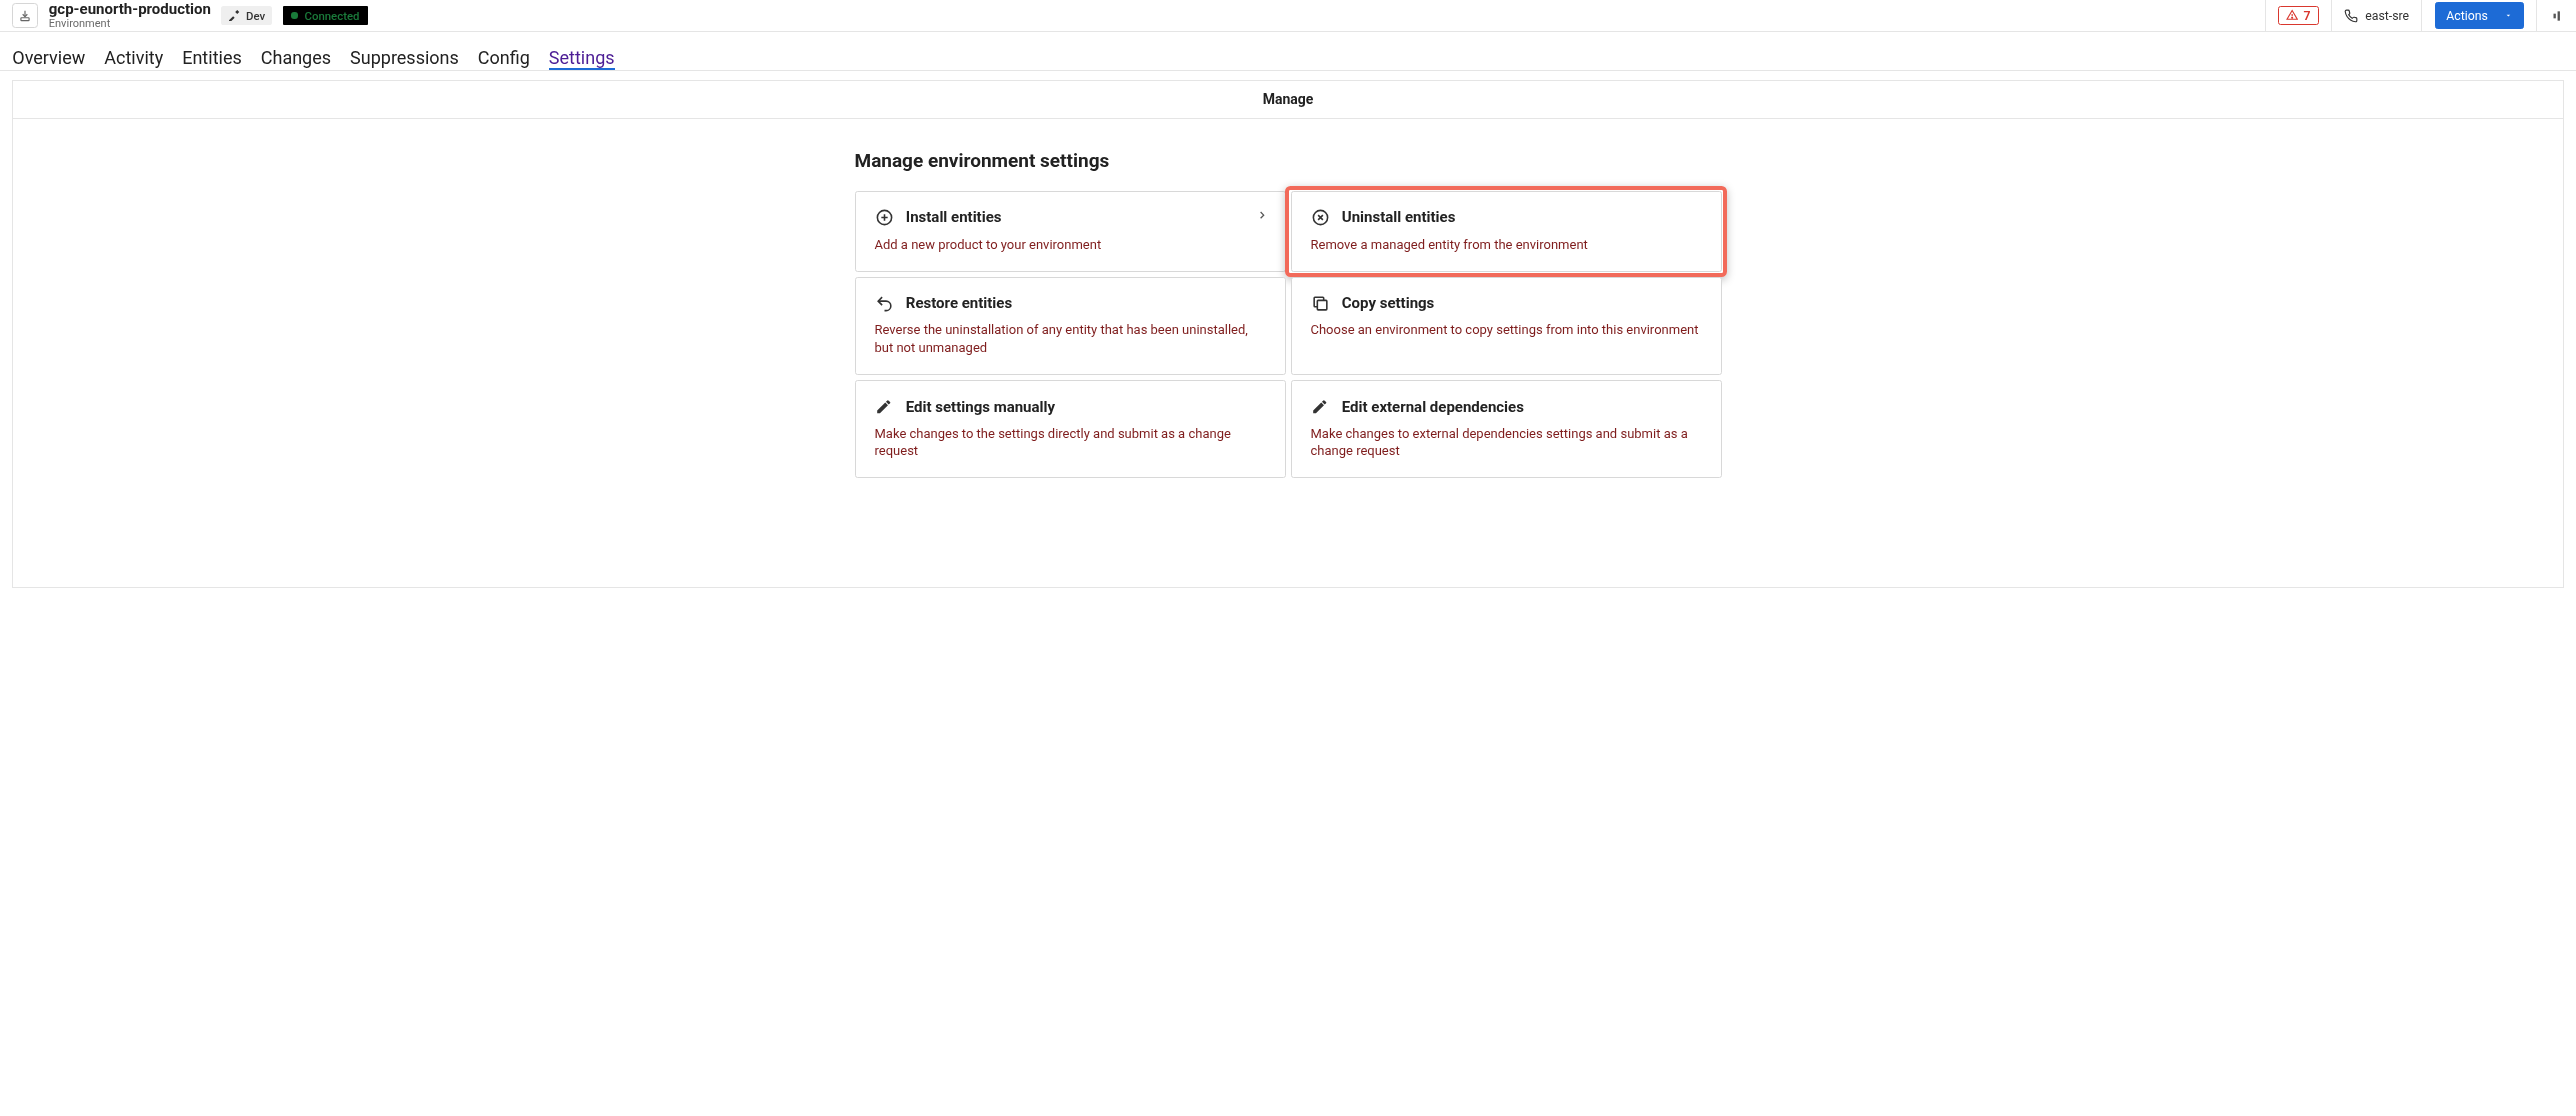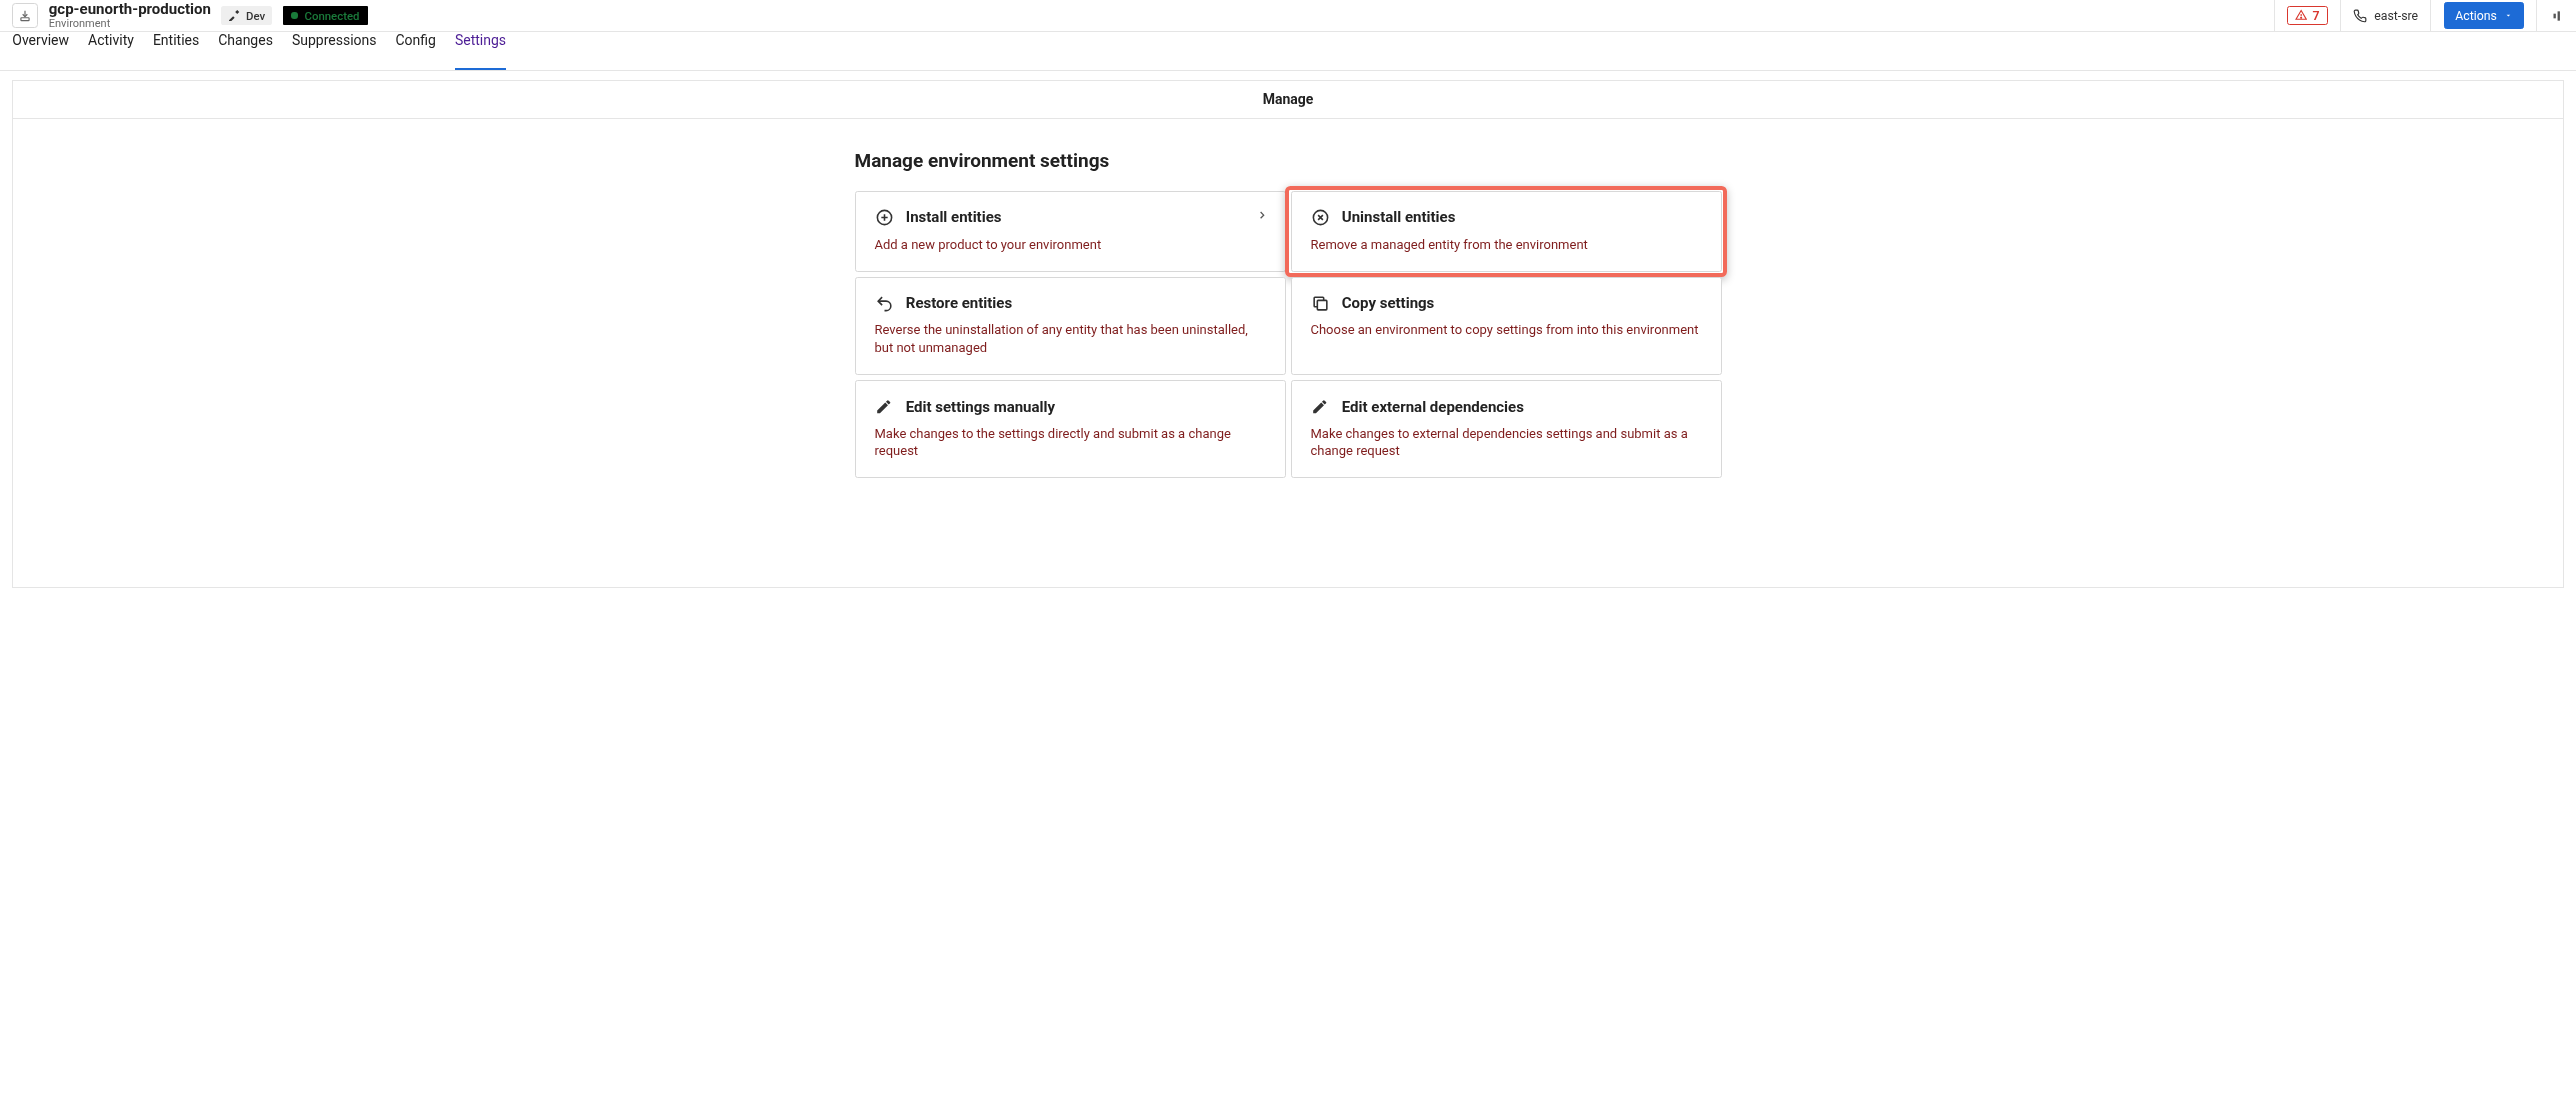--- a/index.html
+++ b/index.html
@@ -14,26 +14,26 @@
   .env-title { font-size:15px; font-weight:700; color:#222; }
   .env-sub   { font-size:11px; color:#6b6b6b; }
   .badge-dev { display:inline-flex; align-items:flex-start; gap:5.3px; background:#efefef; border-radius:2.6px; padding:2.6px 7px; color:#333; font-size:11.4px; font-weight:500; }
   .badge-conn{ display:inline-flex; align-items:center; gap:7px; background:#000000; border-radius:1px; padding:2.6px 8.8px; color:#1a7a3a; font-size:11.4px; font-weight:500; }
   .dot-green { width:6.1px; height:6.1px; border-radius:50%; background:#1a7a3a; display:inline-block; }
 
   .header-right { display:flex; align-items:stretch; }
   .hr-cell { display:flex; align-items:center; padding:0 12.3px; border-left:0.9px solid #e5e5e5; gap:7px; font-size:12.3px;}
   .alert-pill { border:0.9px solid #d9372e; color:#d9372e; font-weight:600; border-radius:2.6px; padding:1.8px 7px; display:inline-flex; align-items:center; gap:5.3px; font-size:12.3px;}
   .phone-cell { color:#333; }
-  .actions-btn { background:#1d6bd6; color:#fff; border:0.9px solid #1d6bd6; border-radius:2.6px; padding:5.3px 10.5px; display:inline-flex; align-items:center; gap:7px; font-size:12.3px;}
+  .actions-btn { background:#1d6bd6; color:#fff; border:0.9px solid #1d6bd6; border-radius:2.6px; padding:5.3px 10.5px; display:inline-flex; align-items:center; gap:16px; font-size:12.3px;}
   .panel-toggle { color:#555; }
 
   
   .tabs { display:flex; gap:19px; padding:0 12.3px; border-bottom:0.9px solid #e5e5e5; height:39px; align-items:stretch; }
-  .tab  { display:flex; align-items:flex-start; font-size:14px; color:#222; border-bottom:2.6px solid transparent; cursor:pointer; }
+  .tab  { display:flex; align-items:flex-end; font-size:18px; color:#222; border-bottom:2.6px solid transparent; cursor:pointer; }
   .tab.active { color:#4c1d95; border-bottom-color:#1d6bd6; font-weight:400;}
   
   
   .panel { margin:8.8px 12.3px 0 12.3px; border:0.9px solid #e5e5e5; min-height:508px; }
   .panel-title { text-align:center; font-weight:700; font-size:14px; padding:10.5px 0; border-bottom:0.9px solid #e5e5e5; }
 
   .content { max-width:867px; margin:0 auto; padding:30px 0 35px 0; }
   .section-h { font-size:19px; font-weight:700; margin:0 0 19px 0; }
 
   .grid { display:grid; grid-template-columns:1fr 1fr; gap:5px; }

